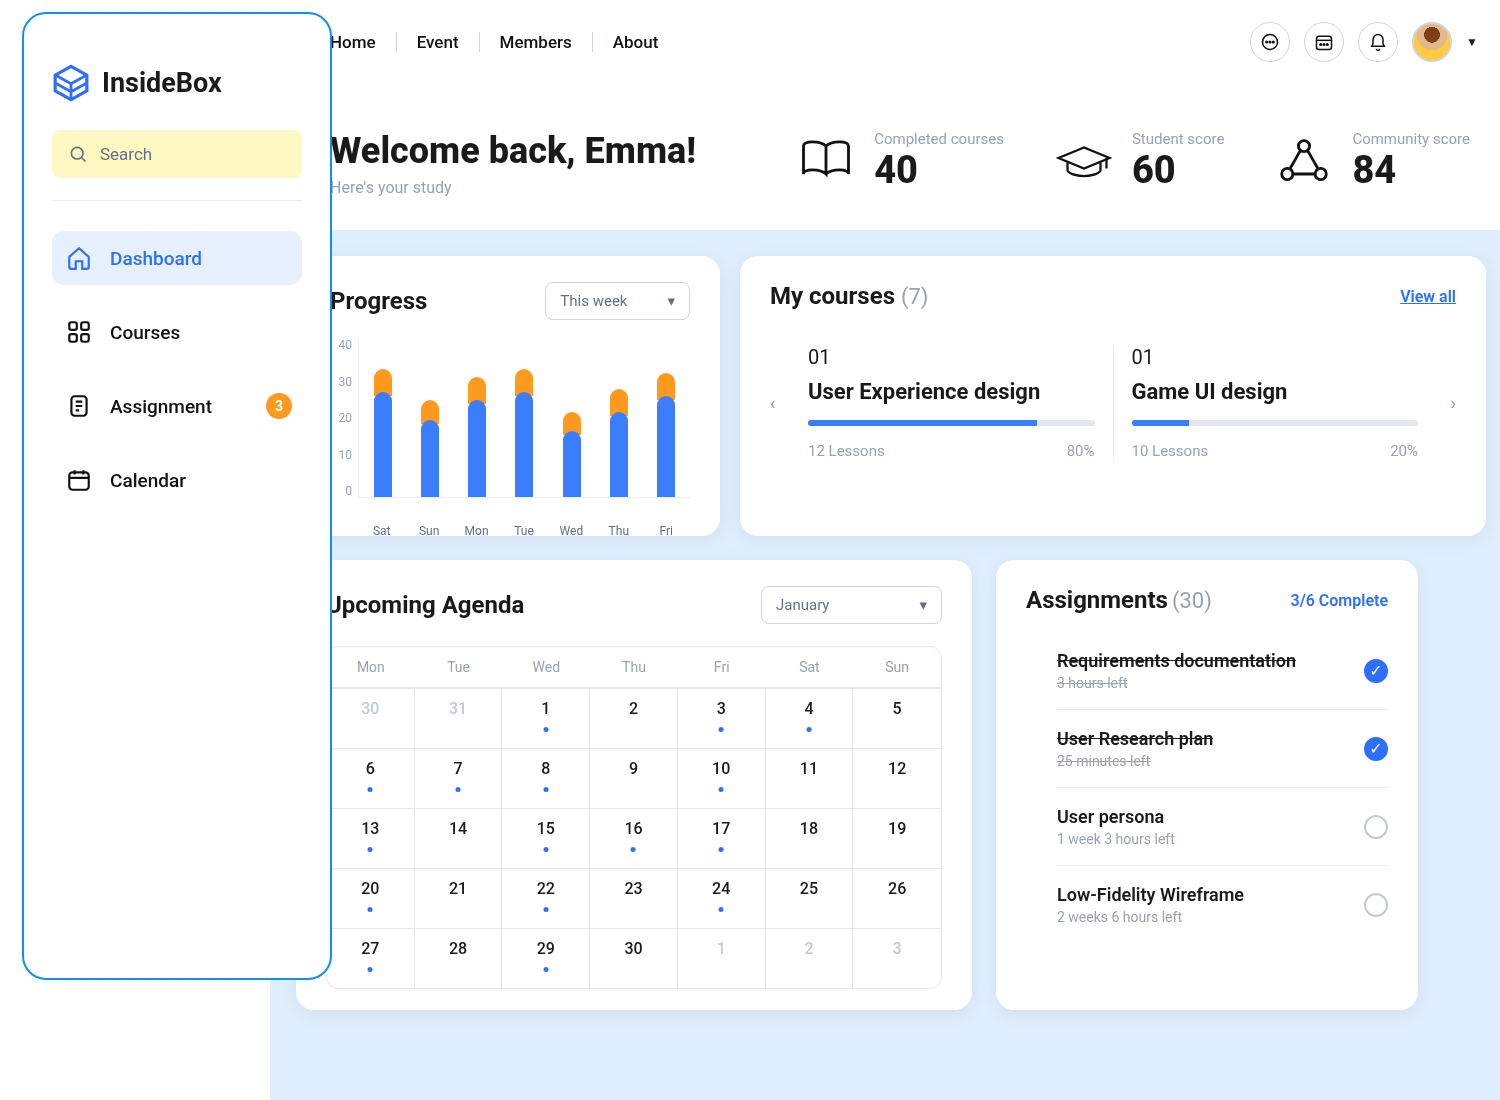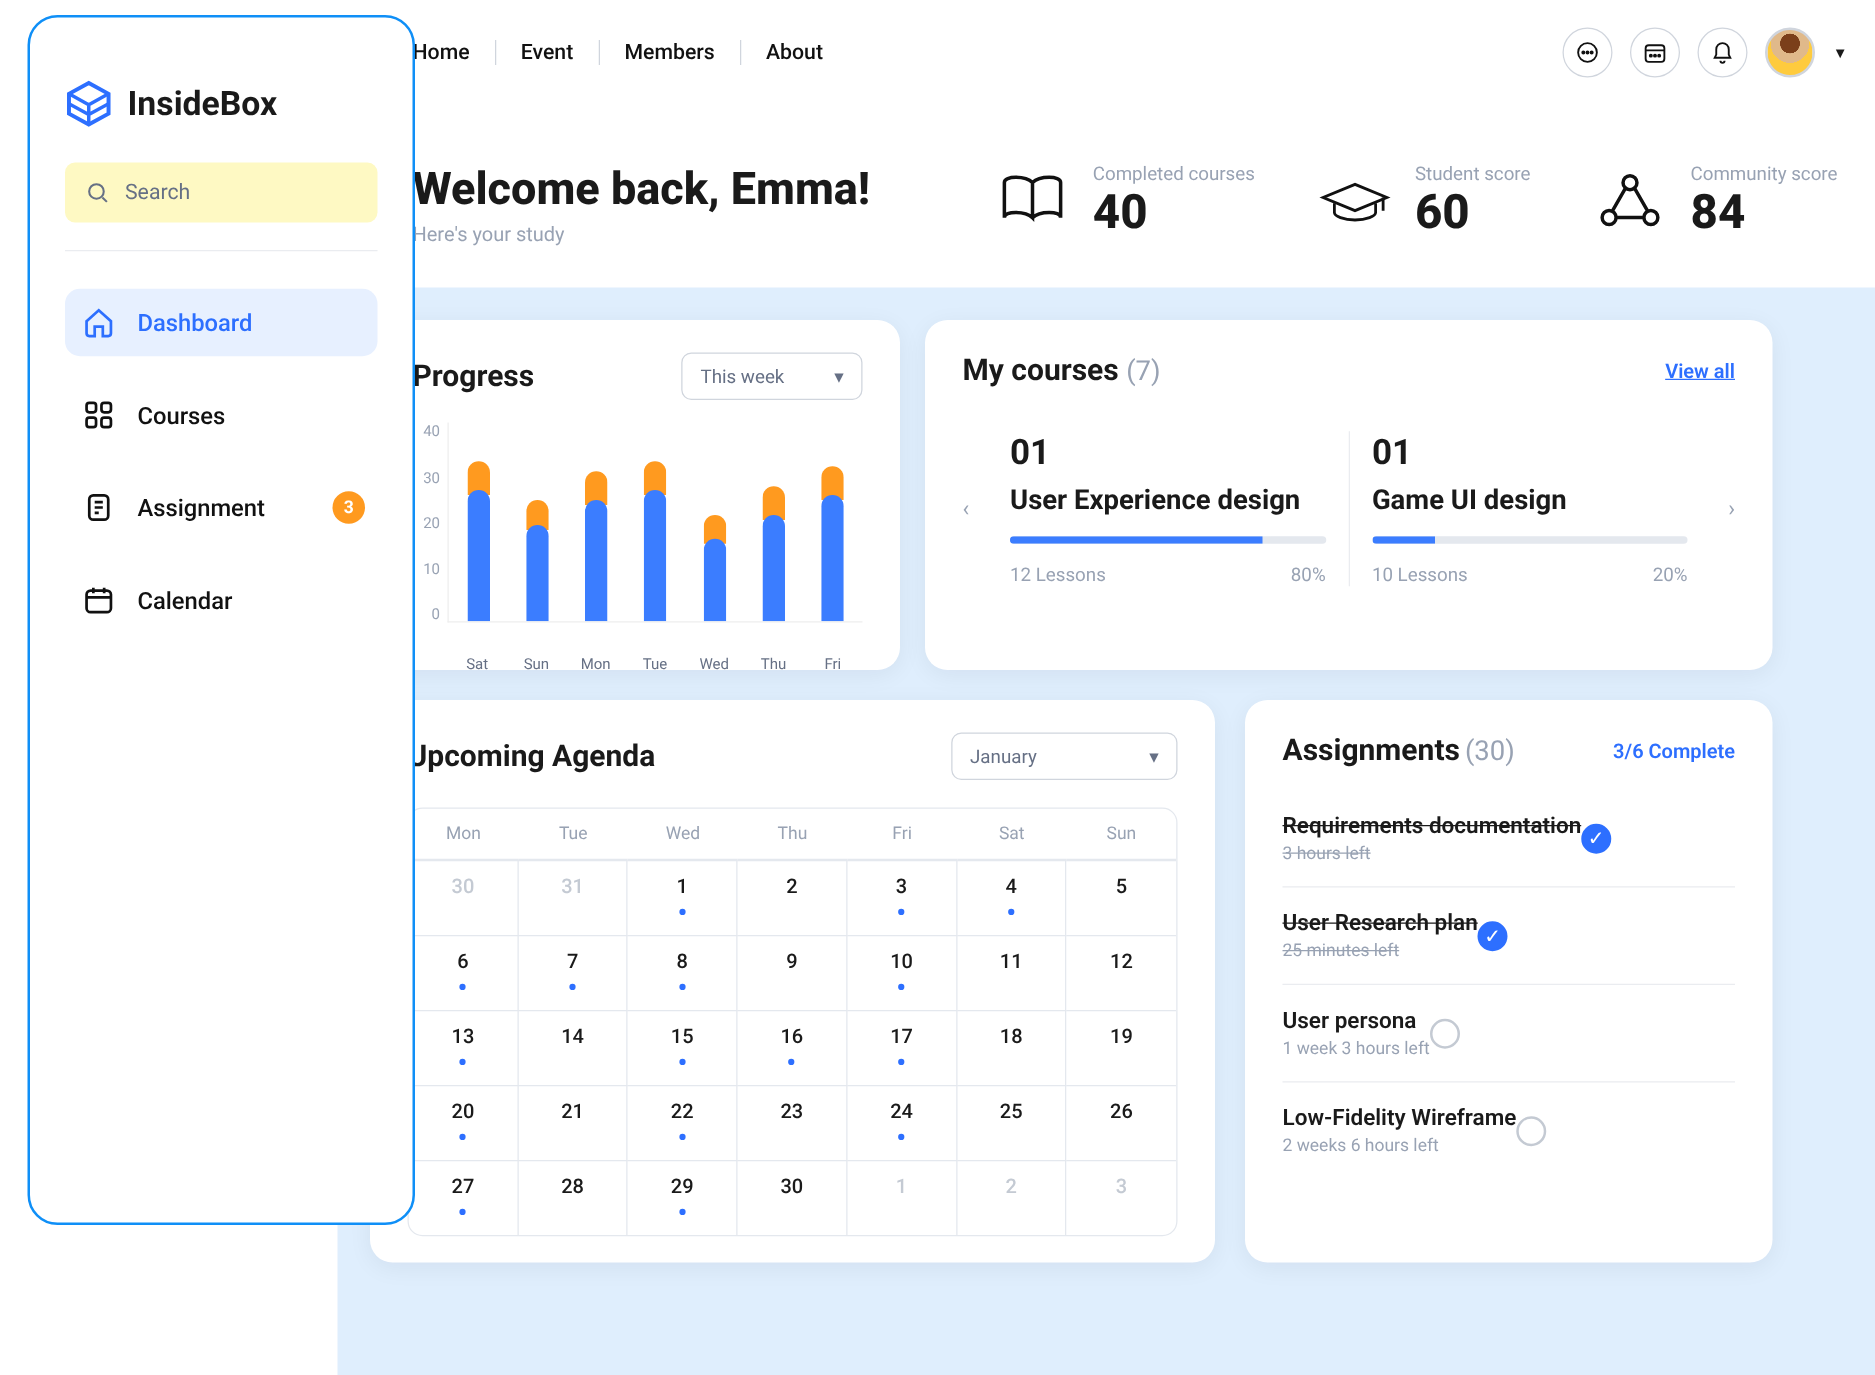--- a/index.html
+++ b/index.html
@@ -54,47 +54,47 @@
   .progress { top:256px; left:300px; width:420px; height:280px; }
   .chart { display:flex; height:180px; margin-top:18px; }
   .y-axis { display:flex; flex-direction:column; justify-content:space-between; width:28px; font-size:12px; color:#98a2b3; text-align:right; padding-right:6px; height:160px; }
   .bars { flex:1; display:flex; justify-content:space-around; align-items:flex-end; height:160px; border-left:1px solid #eee; border-bottom:1px solid #eee; }
   .bar-wrap { width:28px; display:flex; flex-direction:column; align-items:center; }
   .bar { width:18px; border-radius:9px 9px 0 0; overflow:hidden; display:flex; flex-direction:column; justify-content:flex-end; position:relative; }
   .bar .top { background:#ff9a1f; border-radius:9px 9px 0 0; }
   .bar .bot { background:#3b7dff; border-radius:9px 9px 0 0; margin-top:-4px;}
   .x-labels { display:flex; justify-content:space-around; margin-left:28px; margin-top:6px; font-size:12px; color:#667085; }
 
-  .mycourses { top:256px; left:740px; width:678px; height:280px; }
+  .mycourses { top:256px; left:740px; width:746px; height:280px; }
   .mycourses .count { color:#98a2b3; font-weight:400; font-size:22px; margin-left:6px;}
   .mycourses .viewall { color:#2d6fff; text-decoration:underline; font-weight:600; font-size:16px; cursor:pointer; }
   .courses-row { display:flex; gap:0; margin-top:35px; align-items:center; }
   .car-nav { width:20px; color:#98a2b3; cursor:pointer; font-size:18px; }
   .course { flex:1; padding:0 18px; border-left:1px solid #eaecf0; }
   .course:first-of-type { border-left:none; }
-  .course .num { font-size:28px; font-weight:700; margin-bottom:10px; }
+  .course .num { font-size:20px; font-weight:400; margin-bottom:10px; }
   .course .name { font-size:22px; font-weight:700; margin-bottom:16px; }
   .pbar { height:6px; background:#e4e8ee; border-radius:3px; overflow:hidden; margin-bottom:16px; }
   .pbar .fill { height:100%; background:#3b7dff; }
   .course .meta { display:flex; justify-content:space-between; color:#98a2b3; font-size:15px; }
 
   .agenda { top:560px; left:296px; width:676px; height:450px; }
   .calendar { display:grid; grid-template-columns:repeat(7,1fr); border:1px solid #e4e8ee; border-radius:12px; margin-top:22px; overflow:hidden; }
   .cal-head { padding:12px 0; text-align:center; font-size:14px; color:#98a2b3; border-bottom:1px solid #e4e8ee; }
   .cal-cell { height:60px; border-right:1px solid #e4e8ee; border-top:1px solid #e4e8ee; text-align:center; padding-top:10px; font-size:16px; font-weight:500; position:relative; cursor:pointer;}
   .cal-cell:nth-child(7n){border-right:none;}
   .cal-cell.dim { color:#c4cad3; }
   .cal-cell .dot { width:5px; height:5px; background:#2d6fff; border-radius:50%; position:absolute; left:50%; transform:translateX(-50%); top:38px; }
 
   .assignments { top:560px; left:996px; width:422px; height:450px; }
   .assignments .head2 { display:flex; justify-content:space-between; align-items:center; }
   .assignments .cnt { color:#98a2b3; font-weight:400; font-size:22px; margin-left:4px;}
   .assignments .ratio { color:#2d6fff; font-weight:600; font-size:16px; }
   .assign-list { margin-top:18px; }
-  .assign-item { border-top:1px solid #eaecf0; padding:18px 0; display:flex; justify-content:flex-start; align-items:center; }
+  .assign-item { border-top:1px solid #eaecf0; padding:18px 0; display:flex; justify-content:space-between; align-items:center;margin-left:31px; }
   .assign-item:first-child { border-top:none; }
   .assign-item .t { font-size:18px; font-weight:600; }
   .assign-item .s { color:#98a2b3; font-size:14px; margin-top:4px; }
   .assign-item.done .t, .assign-item.done .s { text-decoration:line-through; }
   .chk { width:24px; height:24px; border-radius:50%; border:2px solid #c4cad3; display:flex; align-items:center; justify-content:center; }
   .chk.done { background:#2d6fff; border-color:#2d6fff; color:#fff; }
 
   svg { display:block; }
 </style>
 </head>

